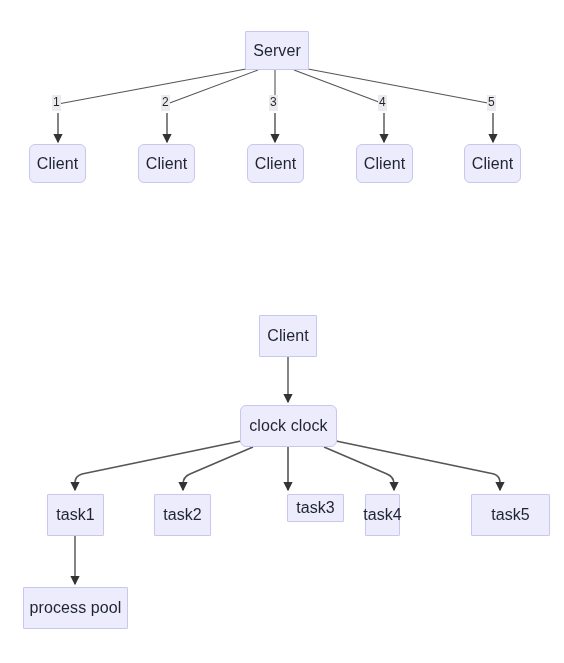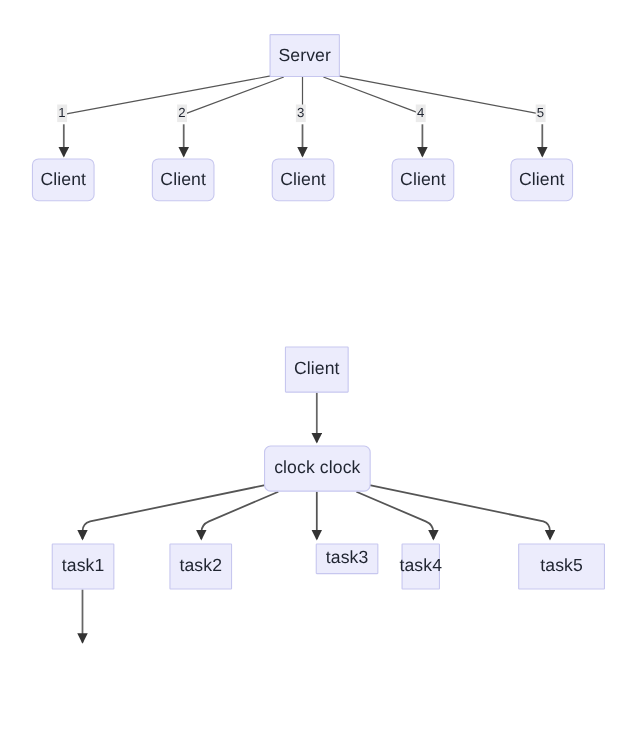--- a/index.html
+++ b/index.html
@@ -112,14 +112,15 @@
   <div class="node square" style="left:259px; top:315px; width:58px; height:42px;">Client</div>
 
   <div class="node rounded" style="left:240px; top:405px; width:97px; height:42px;">clock clock</div>
 
   <div class="node square" style="left:47px; top:494px; width:57px; height:42px;">task1</div>
   <div class="node square" style="left:154px; top:494px; width:57px; height:42px;">task2</div>
   <div class="node square" style="left:259px; top:494px; width:57px; height:28px;margin-left:28px;">task3</div>
   <div class="node square" style="left:365px; top:494px; width:35px; height:42px;">task4</div>
   <div class="node square" style="left:471px; top:494px; width:79px; height:42px;">task5</div>
 
+  <div class="node square" style="left:23px; top:587px; width:105px; height:42px;">process pool</div>
 
 </div>
 
 </body></html>

